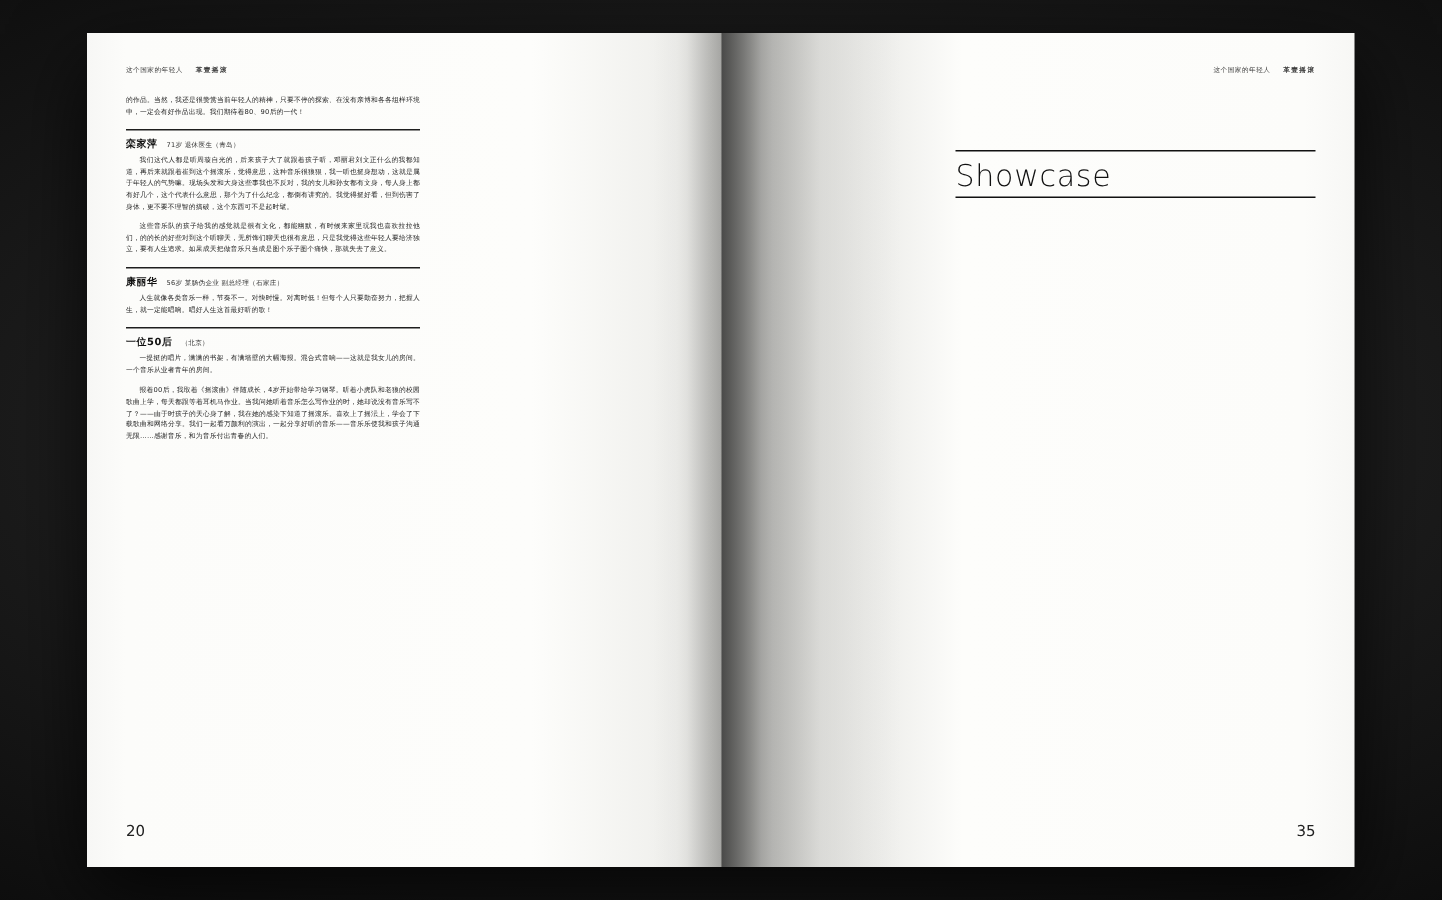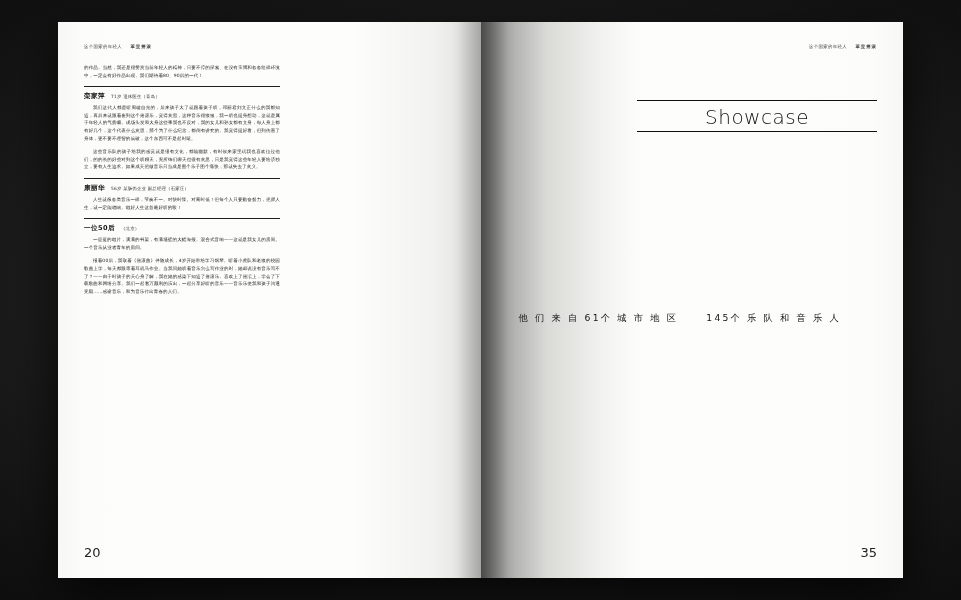--- a/index.html
+++ b/index.html
@@ -77,21 +77,21 @@
   }
   .runhead .sep { display: inline-block; width: 5px; }
   .runhead .bold { font-weight: bold; letter-spacing: 1px; }
   .page.left .runhead { left: 26px; }
   .page.right .runhead { right: 26px; }
 
   
   .folio {
     position: absolute;
     bottom: 18px;
-    font-size: 13px;
+    font-size: 10px;
     color: #222;
     font-family: "DejaVu Sans", "Liberation Sans", sans-serif;
   }
   .page.left .folio { left: 26px; }
   .page.right .folio { right: 26px; }
 
   
   .col {
     position: absolute;
     left: 26px;
@@ -131,21 +131,21 @@
     color: #333;
     letter-spacing: 0.2px;
   }
 
   
   .showcase-block {
     position: absolute;
     right: 26px;
     top: 78px;
     width: 240px;
-    text-align: center;
+    text-align: left;
   }
   .sc-rule {
     border: none;
     border-top: 0.7px solid #111;
     margin: 0;
   }
   .sc-title {
     font-size: 20px;
     color: #111;
     letter-spacing: 0.5px;
@@ -230,23 +230,18 @@
         <span class="sep"></span>
         <span class="bold">革壹摇滚</span>
       </div>
 
       <div class="showcase-block">
         <hr class="sc-rule">
         <div class="sc-title">Showcase</div>
         <hr class="sc-rule">
       </div>
 
-      <div class="stat-line">
-        <span>他 们 来 自 61个 城 市 地 区</span>
-        <span class="gap"></span>
-        <span>145个 乐 队 和 音 乐 人</span>
-      </div>
 
       <div class="folio num">35</div>
     </div>
 
   </div>
 </div>
 
 </body></html>

